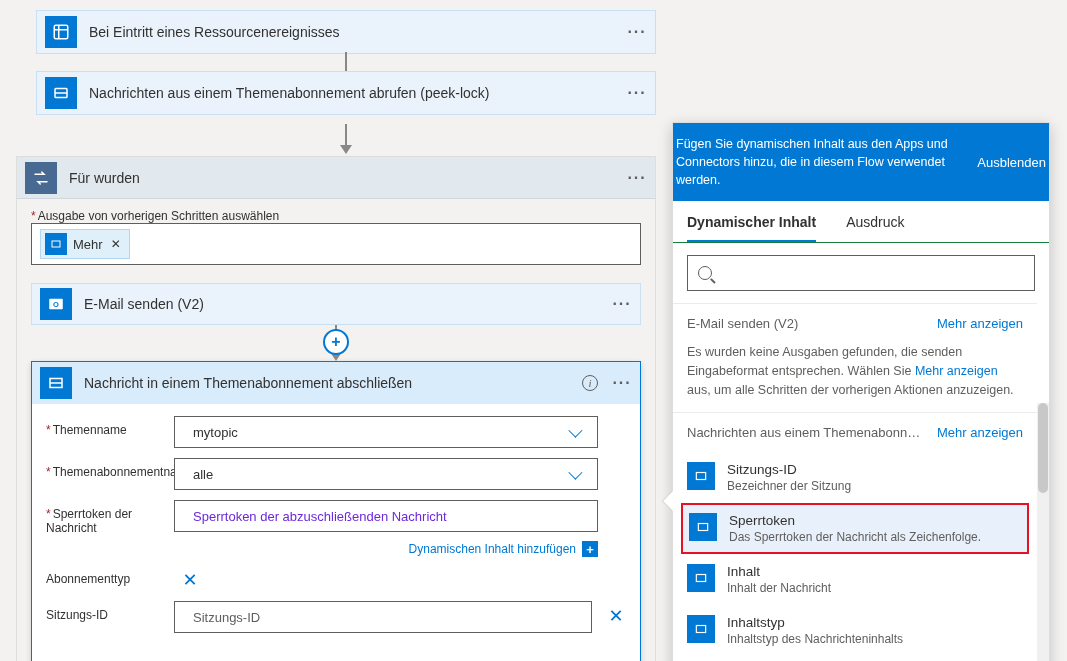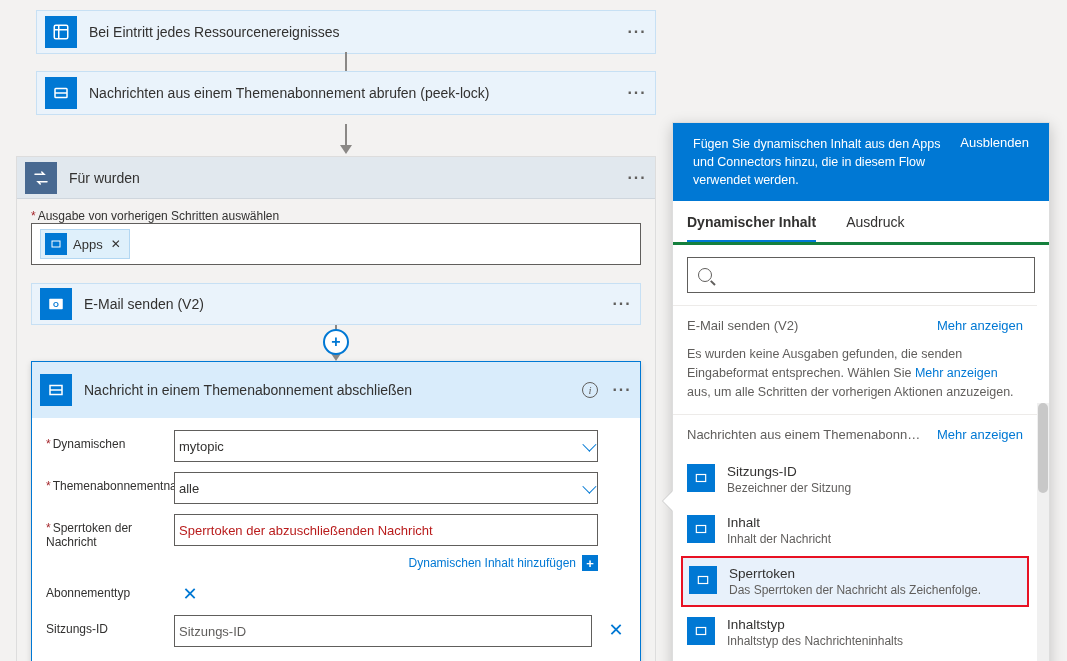--- a/index.html
+++ b/index.html
@@ -29,41 +29,41 @@
   .token-input { border:1px solid #605e5c; background:#fff; padding:5px 8px; min-height:34px; display:flex; align-items:center; gap:6px; }
   .chip { background:#dff0fb; border:1px solid #b3d7f2; padding:3px 8px 3px 4px; display:flex; align-items:center; gap:6px; font-size:13px; }
   .chip .icon-sq { width:22px; height:22px; margin:0; font-size:11px; }
   .chip-x { font-size:12px; cursor:pointer; color:#323130; padding-left:2px;}
 
   .inner-card { border:1px solid #c7e0f4; background:#eaf3fb; display:flex; align-items:center; height:42px; margin:0 0 0 0; }
 
   .add-btn { width:26px; height:26px; border-radius:50%; background:#fff; border:2px solid #0078d4; color:#0078d4; display:flex; align-items:center; justify-content:center; font-weight:bold; position:absolute; left:50%; transform:translateX(-50%); z-index:3; cursor:pointer; font-size:16px;}
 
   .complete-card { border:1px solid #0078d4; background:#fff; box-shadow:0 2px 6px rgba(0,0,0,0.15); }
-  .complete-header { height:56px; background:#d9ecfb; display:flex; align-items:center; }
+  .complete-header { height:42px; background:#d9ecfb; display:flex; align-items:center; }
   .complete-header .icon-sq { background:#0078d4; }
   .info-icon { width:16px; height:16px; border:1.5px solid #605e5c; border-radius:50%; display:flex;align-items:center;justify-content:center; font-size:11px; color:#605e5c; margin-right:6px; font-style:italic; font-family:serif;}
 
   .complete-body { padding: 12px 14px 14px 14px; }
   .form-row { display:flex; align-items:flex-start; margin-bottom:10px; gap:8px; }
   .form-label { width:120px; font-size:12px; padding-top:7px; }
-  .form-control { flex:1; border:1px solid #605e5c; height:32px; padding:0 4px; display:flex; align-items:center; justify-content:space-between; font-size:13px; background:#fff; }
+  .form-control { flex:1; border:1px solid #605e5c; height:32px; padding:0 18px; display:flex; align-items:center; justify-content:space-between; font-size:13px; background:#fff; }
   .form-control.text { justify-content:flex-start; }
   .remove-x { color:#0078d4; font-size:18px; font-weight:300; cursor:pointer; width:20px; text-align:center; margin-left:6px; margin-top:4px;}
 
   .dyn-link { color:#0078d4; font-size:12px; text-align:right; cursor:pointer; display:flex; align-items:center; justify-content:flex-end; gap:6px; margin:-4px 28px 8px 0; }
   .dyn-plus { width:16px;height:16px;background:#0078d4;color:#fff;display:flex;align-items:center;justify-content:center;font-size:13px;font-weight:bold; }
 
   
   .panel { position:absolute; left:672px; top:122px; width:378px; border:1px solid #ddd; background:#fff; box-shadow:0 4px 14px rgba(0,0,0,0.2); }
-  .panel-head { background:#0078d4; color:#fff; padding:12px 20px; font-size:12.5px; display:flex; gap:18px; }
+  .panel-head { background:#0078d4; color:#fff; padding:12px 3px; font-size:12.5px; display:flex; gap:18px;align-items:center; }
   .panel-head .txt { flex:1; line-height:1.45; }
   .panel-head .hide { cursor:pointer; font-size:13px; }
 
-  .tabs { display:flex; border-bottom:3px solid #15803d; padding:0 14px; }
+  .tabs { display:flex; border-bottom:1px solid #15803d; padding:0 14px; }
   .tab { padding:13px 0 10px 0; margin-right:30px; font-size:14px; cursor:pointer; color:#323130; }
   .tab.active { font-weight:600; border-bottom:2px solid #0078d4; }
 
   .panel-search-wrap { padding:12px 14px; }
   .panel-search { border:1px solid #605e5c; height:36px; display:flex; align-items:center; padding:0 10px; gap:10px; }
   .search-icon { width:14px;height:14px;border:1.7px solid #605e5c;border-radius:50%;position:relative;}
   .search-icon::after{content:"";position:absolute;width:6px;height:1.7px;background:#605e5c;right:-5px;bottom:-2px;transform:rotate(45deg);}
   .panel-search input { border:none; outline:none; flex:1; font-size:13px; }
 
   .panel-scroll { overflow:auto; }
@@ -90,21 +90,21 @@
 <div class="canvas">
 
   <div class="card" style="left:36px; top:10px; width:620px; background:#eaf3fb;">
     <div class="card-header">
       <div class="icon-sq">
         <svg class="icon" viewBox="0 0 24 24">
             <rect x="3" y="3" width="18" height="18" rx="2" fill="none" stroke="#fff" stroke-width="2"></rect>
             <path d="M3 9h18M9 3v18" stroke="#fff" stroke-width="2"></path>
           </svg>
       </div>
-      <div class="card-title">Bei Eintritt jedes Ressourcenereignisses</div>
+      <div class="card-title">Bei Eintritt eines Ressourcenereignisses</div>
       <div class="ellipsis">···</div>
     </div>
   </div>
 
   <div class="arrow" style="left:334px; top:52px; height:30px;">
     <div class="arrow-line"></div>
       <div class="arrow-head"></div>
   </div>
 
   <div class="card" style="left:36px; top:71px; width:620px; background:#eaf3fb;">
@@ -137,21 +137,21 @@
     </div>
     <div class="foreach-body">
       <div class="req-label"><span class="req-star">*</span><span>Ausgabe von vorherigen Schritten auswählen</span></div>
       <div class="token-input">
         <div class="chip">
           <div class="icon-sq">
             <svg viewBox="0 0 24 24" width="12" height="12">
                 <rect x="4" y="6" width="16" height="12" fill="none" stroke="#fff" stroke-width="2"></rect>
               </svg>
           </div>
-          <span>Apps</span>
+          <span>Mehr</span>
           <span class="chip-x">✕</span>
         </div>
       </div>
 
       <div style="height:18px"></div>
 
       <div class="inner-card">
         <div class="icon-sq" style="background:#0078d4;">
           <svg class="icon" viewBox="0 0 24 24">
               <rect x="3" y="5" width="18" height="14" rx="1" fill="#fff"></rect>
@@ -178,40 +178,40 @@
                 <line x1="4" y1="12" x2="20" y2="12" stroke="#fff" stroke-width="2"></line>
               </svg>
           </div>
           <div class="card-title">Nachricht in einem Themenabonnement abschließen</div>
           <div class="info-icon">i</div>
           <div class="ellipsis">···</div>
         </div>
         <div class="complete-body">
 
           <div class="form-row">
-            <div class="form-label"><span class="req-star">*</span><span>Dynamischen</span></div>
+            <div class="form-label"><span class="req-star">*</span><span>Themenname</span></div>
             <div class="form-control">
               <span>mytopic</span>
               <span class="chev-down"></span>
             </div>
             <div style="width:20px"></div>
           </div>
 
           <div class="form-row">
             <div class="form-label"><span class="req-star">*</span><span>Themenabonnementname</span></div>
             <div class="form-control">
               <span>alle</span>
               <span class="chev-down"></span>
             </div>
             <div style="width:20px"></div>
           </div>
 
           <div class="form-row">
             <div class="form-label"><span class="req-star">*</span><span>Sperrtoken der Nachricht</span></div>
-            <div class="form-control text" style="color:#b91c1c">
+            <div class="form-control text" style="color:#6d28d9">
               <span>Sperrtoken der abzuschließenden Nachricht</span>
             </div>
             <div style="width:20px"></div>
           </div>
 
           <div class="dyn-link">
             <span>Dynamischen Inhalt hinzufügen</span>
             <span class="dyn-plus">+</span>
           </div>
 
@@ -275,44 +275,44 @@
             <svg viewBox="0 0 24 24" width="14" height="14">
               <rect x="4" y="6" width="16" height="12" fill="none" stroke="#fff" stroke-width="2"></rect>
             </svg>
           </div>
         <div>
             <div class="lbl">Sitzungs-ID</div>
             <div class="sub">Bezeichner der Sitzung</div>
           </div>
       </div>
 
+      <div class="opt highlight">
+        <div class="icon-sq">
+            <svg viewBox="0 0 24 24" width="14" height="14">
+              <rect x="4" y="6" width="16" height="12" fill="none" stroke="#fff" stroke-width="2"></rect>
+            </svg>
+          </div>
+        <div>
+            <div class="lbl">Sperrtoken</div>
+            <div class="sub">Das Sperrtoken der Nachricht als Zeichenfolge.</div>
+          </div>
+      </div>
+
       <div class="opt">
         <div class="icon-sq">
             <svg viewBox="0 0 24 24" width="14" height="14">
               <rect x="4" y="6" width="16" height="12" fill="none" stroke="#fff" stroke-width="2"></rect>
             </svg>
           </div>
         <div>
             <div class="lbl">Inhalt</div>
             <div class="sub">Inhalt der Nachricht</div>
           </div>
       </div>
 
-      <div class="opt highlight">
-        <div class="icon-sq">
-            <svg viewBox="0 0 24 24" width="14" height="14">
-              <rect x="4" y="6" width="16" height="12" fill="none" stroke="#fff" stroke-width="2"></rect>
-            </svg>
-          </div>
-        <div>
-            <div class="lbl">Sperrtoken</div>
-            <div class="sub">Das Sperrtoken der Nachricht als Zeichenfolge.</div>
-          </div>
-      </div>
-
       <div class="opt">
         <div class="icon-sq">
             <svg viewBox="0 0 24 24" width="14" height="14">
               <rect x="4" y="6" width="16" height="12" fill="none" stroke="#fff" stroke-width="2"></rect>
             </svg>
           </div>
         <div>
             <div class="lbl">Inhaltstyp</div>
             <div class="sub">Inhaltstyp des Nachrichteninhalts</div>
           </div>

